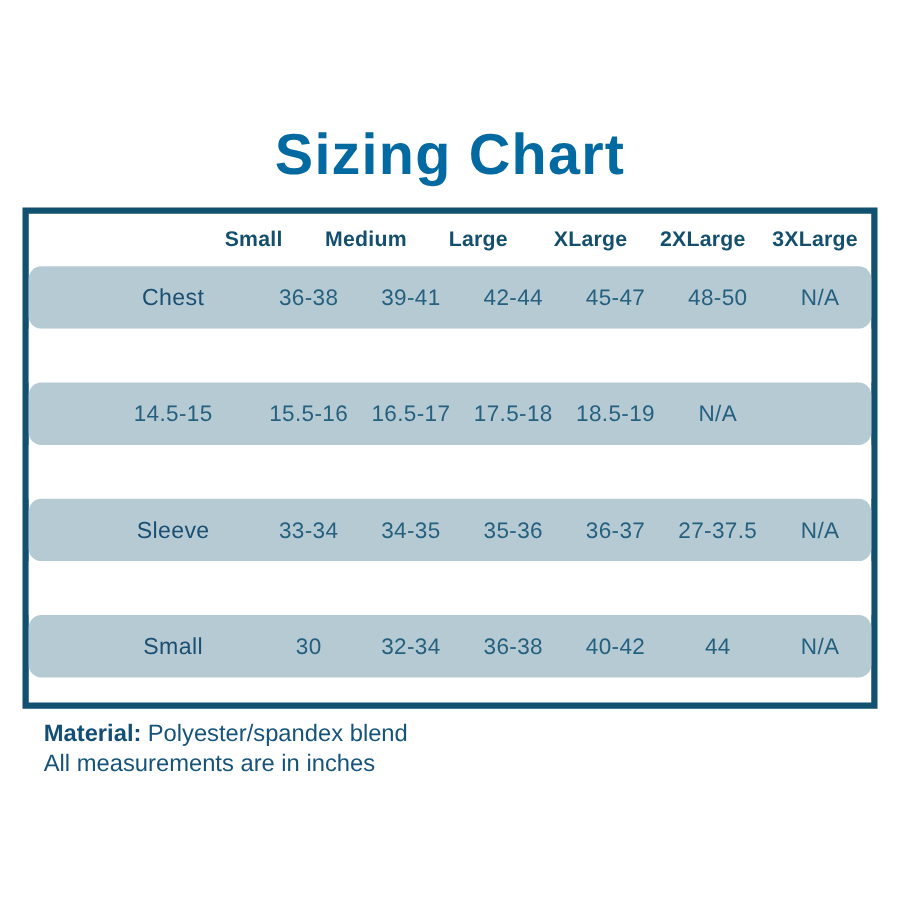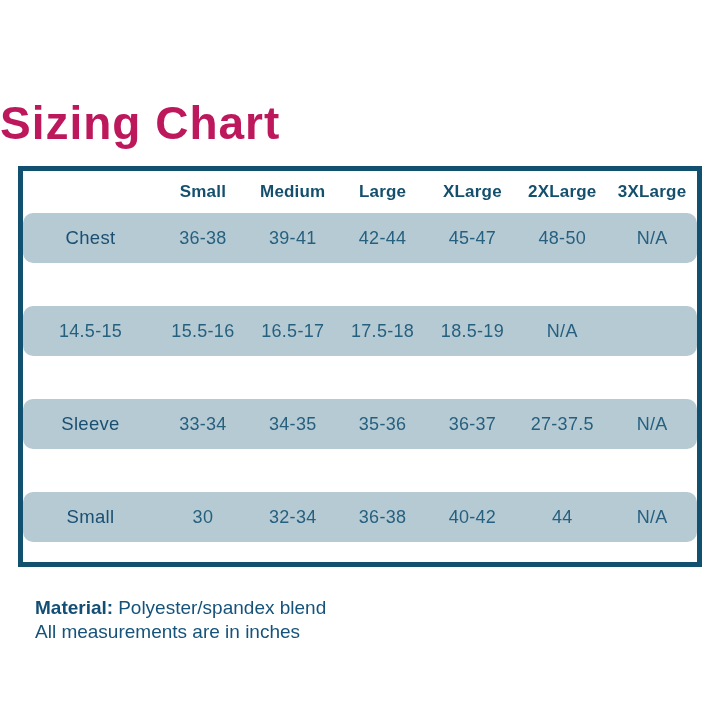--- a/index.html
+++ b/index.html
@@ -11,24 +11,25 @@
     position: relative;
     width: 720px;
     height: 720px;
     background: #ffffff;
     font-family: "Liberation Sans", sans-serif;
     overflow: hidden;
   }
   .title {
     margin: 0;
     padding-top: 96px;
+    text-align: center;
     font-size: 46px;
     font-weight: 600;
     letter-spacing: 1px;
-    color: #be185d;
+    color: #0369a1;
   }
   .size-table {
     position: absolute;
     left: 18px;
     top: 166px;
     width: 684px;
     height: 401px;
     box-sizing: border-box;
     border: 5px solid #11506f;
     background: #ffffff;
@@ -38,20 +39,21 @@
     grid-template-columns: 135px repeat(6, 1fr);
     align-items: center;
     border-radius: 10px;
   }
   .header-row {
     height: 42px;
   }
   .data-row {
     height: 50px;
     background: #b6cad4;
+    padding-left: 48px;
   }
   .row-gap {
     height: 43px;
     background: #ffffff;
   }
   .cell {
     text-align: center;
     font-size: 18px;
     color: #26607f;
     letter-spacing: 0.3px;
@@ -64,21 +66,21 @@
     letter-spacing: 0.2px;
   }
   .label-cell {
     font-size: 18.5px;
     color: #1b4f72;
     text-align: center;
   }
   .footer {
     position: absolute;
     left: 35px;
-    top: 596px;
+    top: 576px;
     font-size: 19px;
     line-height: 1.28;
     color: #16537a;
   }
   .footer p {
     margin: 0;
   }
   .material-label {
     font-weight: bold;
     color: #134e74;

